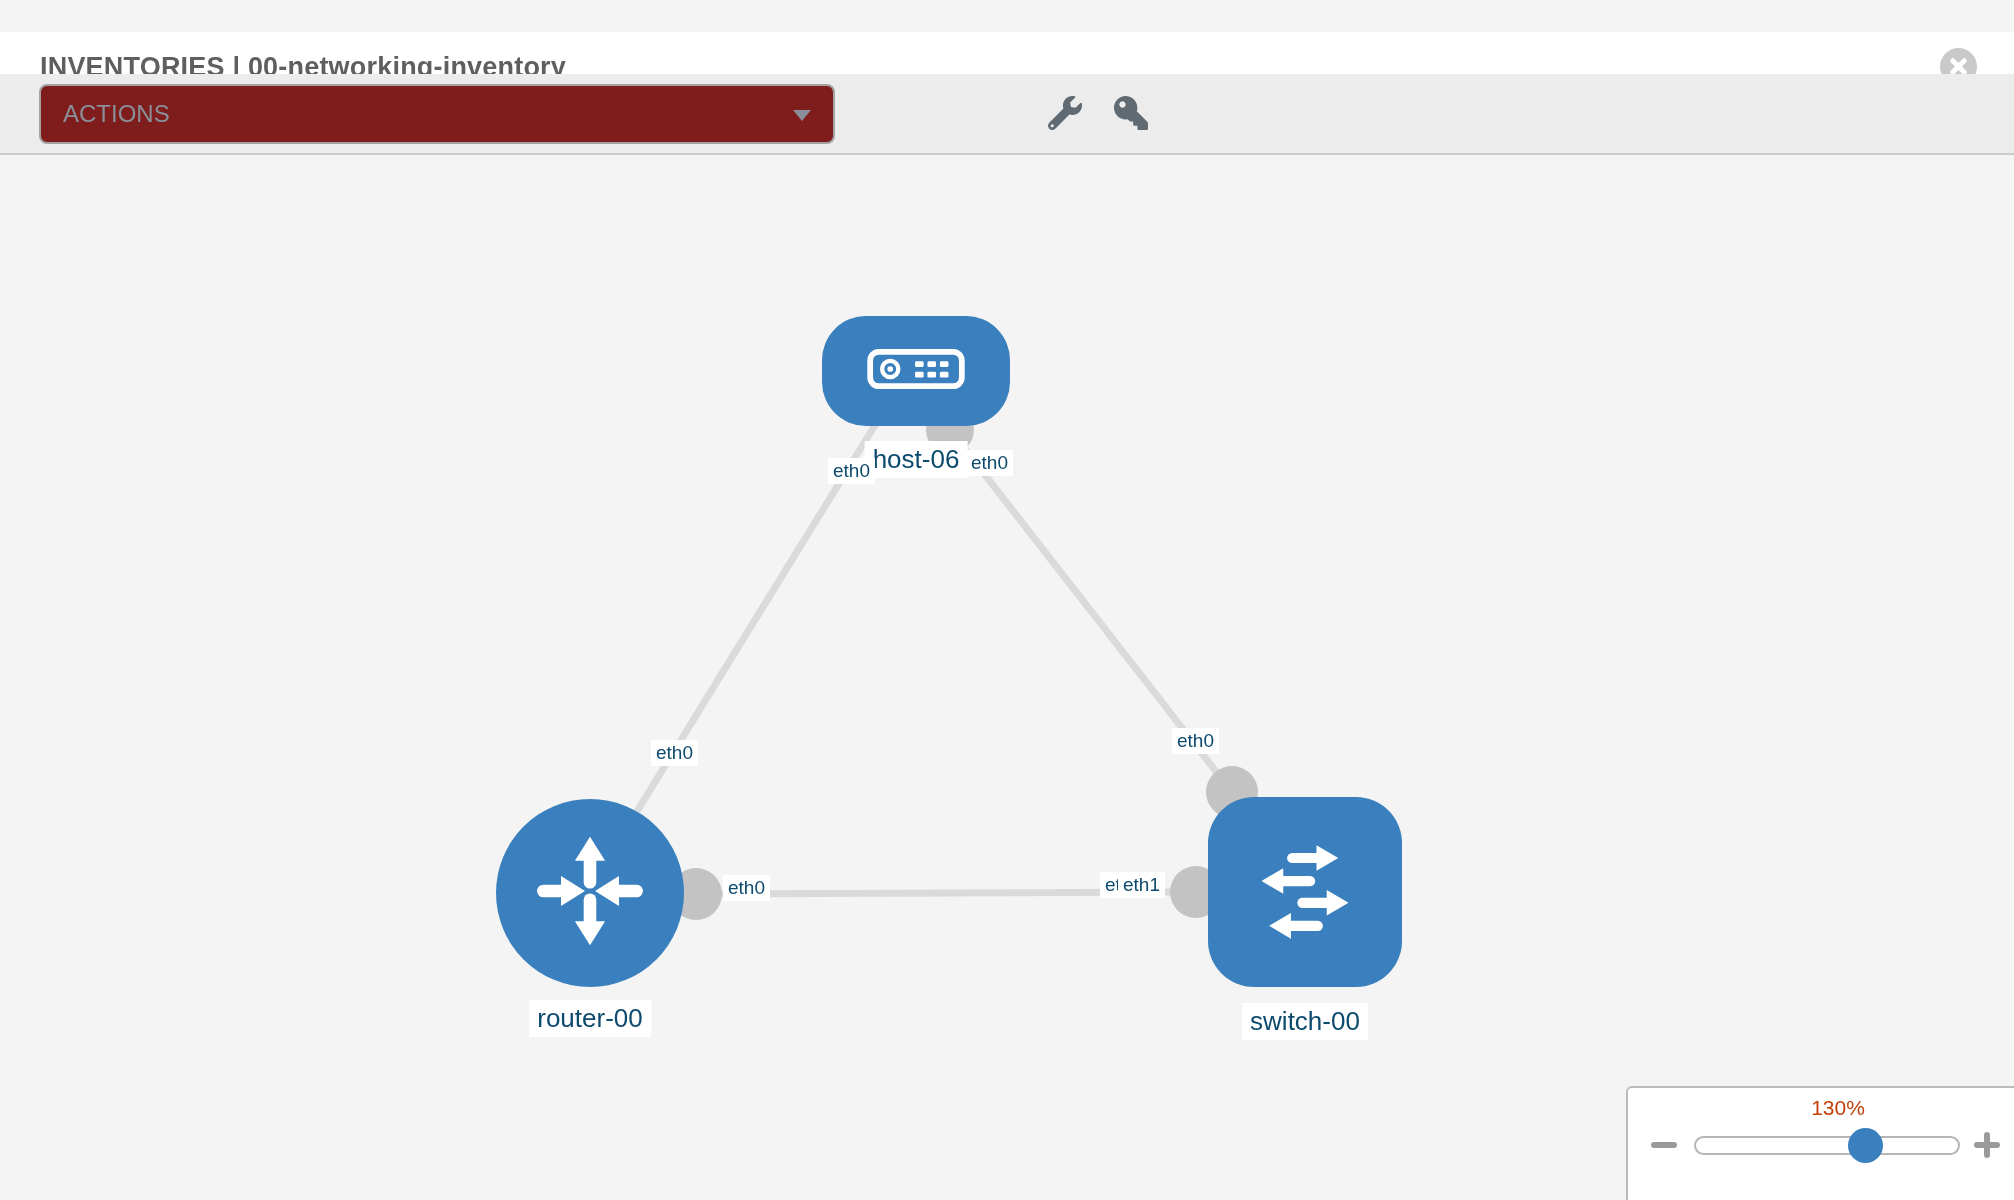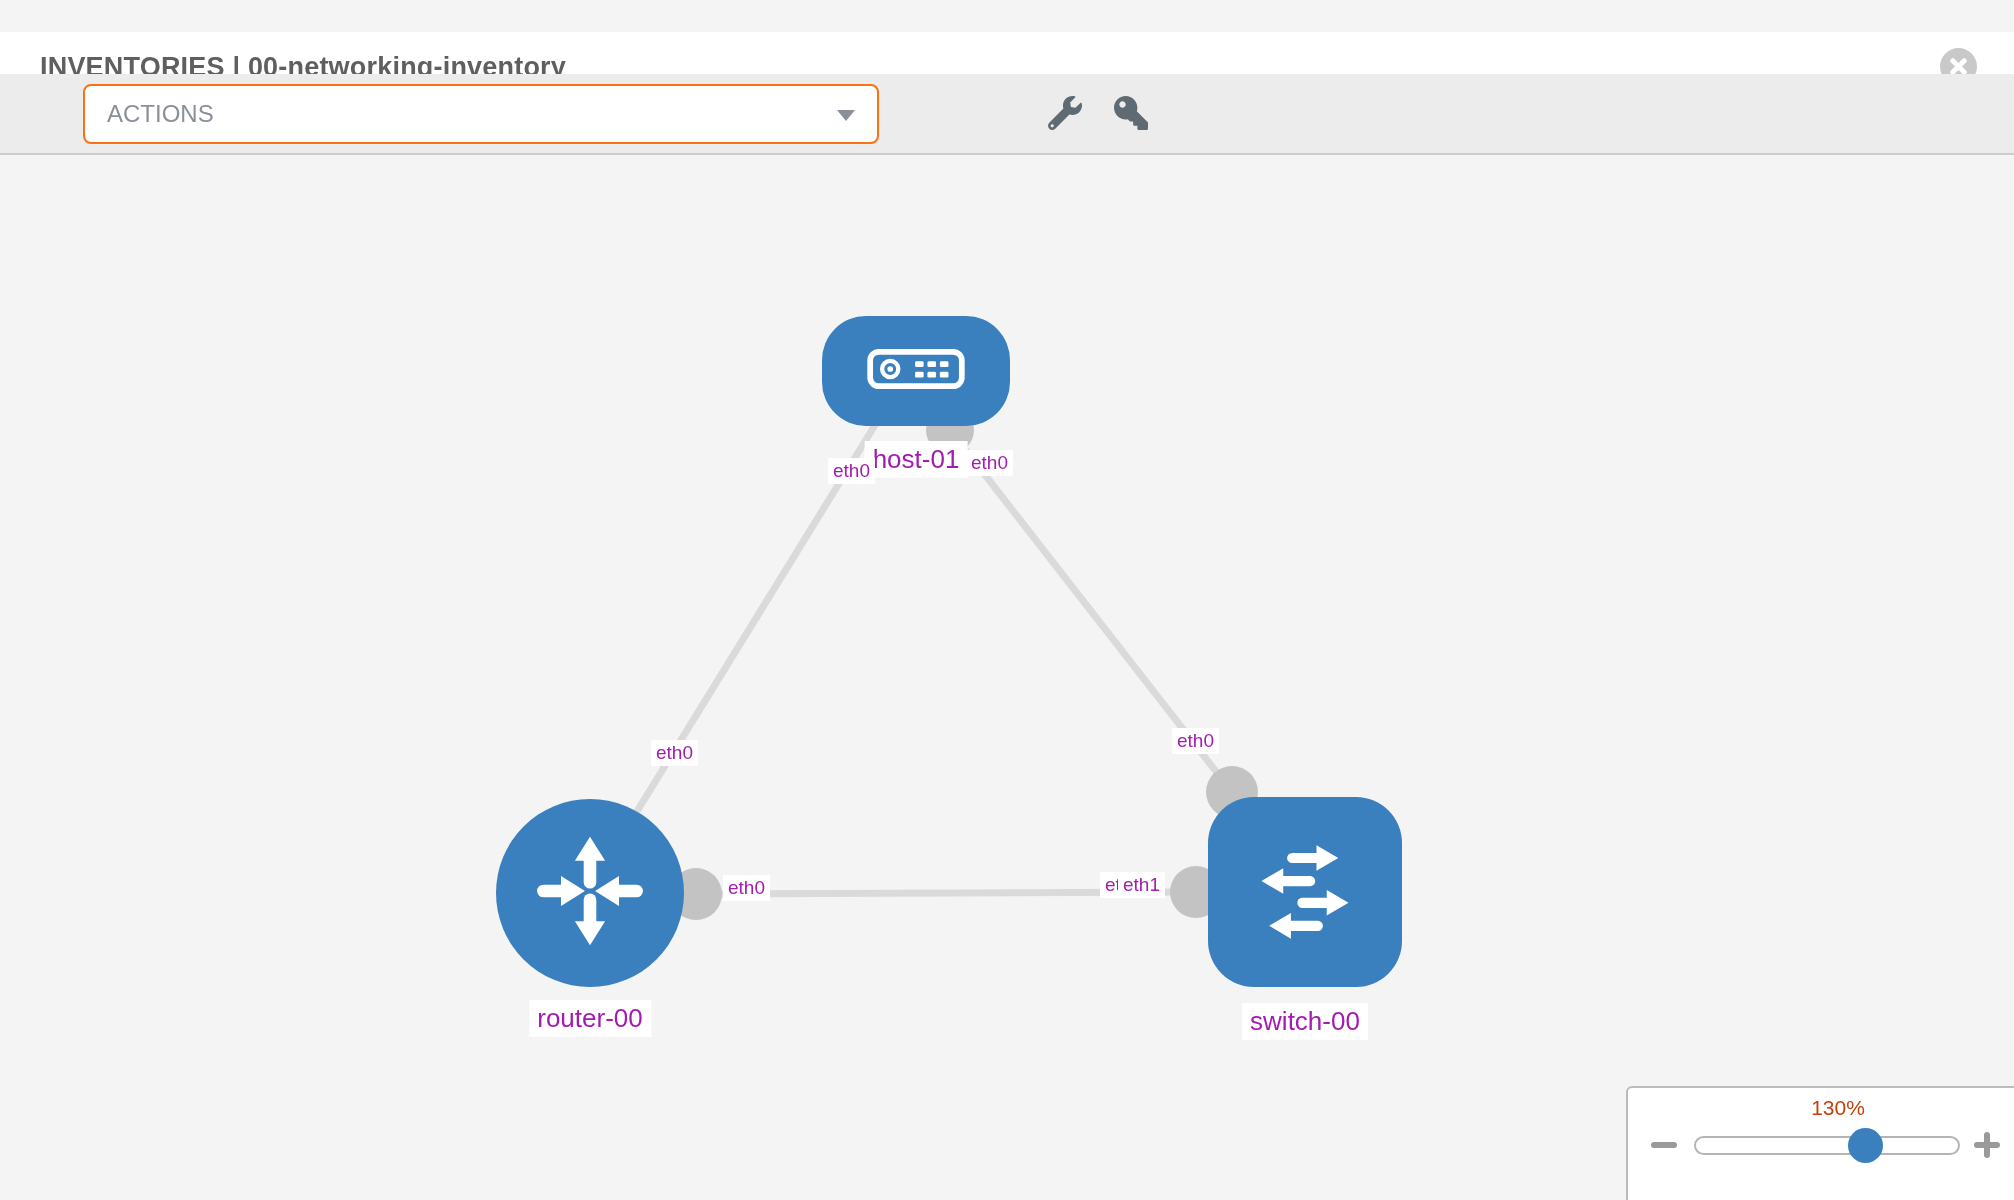--- a/index.html
+++ b/index.html
@@ -14,22 +14,22 @@
   .close-btn { position:absolute; right:37px; top:16px; width:37px; height:37px;
                border-radius:50%; background:#c9c9c9; cursor:pointer; }
   .close-btn .xbar { position:absolute; left:8px; top:16px; width:21px; height:5px;
                      background:#ffffff; border-radius:2px; }
   .close-btn .xbar.a { transform:rotate(45deg); }
   .close-btn .xbar.b { transform:rotate(-45deg); }
 
   
   .toolbar { position:absolute; left:0; top:74px; width:2014px; height:81px;
              background:#ececec; border-bottom:2px solid #cccccc; }
-  .select-box { position:absolute; top:10px; height:60px; background:#ffffff;
-                border:2px solid #f97316; border-radius:8px; cursor:pointer;margin-left:44px; }
+  .select-box { position:absolute; top:10px; height:60px; background:#7f1d1d;
+                border:2px solid #a3a3a3; border-radius:8px; cursor:pointer; }
   .select-box .sel-label { position:absolute; left:22px; top:0; line-height:56px;
                            font-size:24px; color:#8a8f99; }
   .caret { position:absolute; right:22px; top:24px; width:0; height:0;
            border-left:9px solid transparent; border-right:9px solid transparent;
            border-top:11px solid #8a8f99; }
   .actions-box { left:39px; width:796px; }
   .search-box  { left:1182px; width:798px; }
   .tool-btn { position:absolute; top:22px; width:40px; height:40px; cursor:pointer; }
   .tool-btn svg { width:34px; height:34px; }
   .wrench-btn { left:1048px; }
@@ -39,21 +39,21 @@
   .canvas { position:absolute; left:0; top:157px; width:2014px; height:1043px;
             background:#f4f4f4; overflow:hidden; }
   .links-svg { position:absolute; left:0; top:0; }
 
   .node { position:absolute; background:#3a7fbe; display:flex;
           align-items:center; justify-content:center; cursor:pointer; }
   .node-host   { left:822px; top:159px;  width:188px; height:110px; border-radius:44px; }
   .node-router { left:496px; top:642px;  width:188px; height:188px; border-radius:50%; }
   .node-switch { left:1208px; top:640px; width:194px; height:190px; border-radius:46px; }
 
-  .chip { position:absolute; background:#ffffff; color:#a21caf; white-space:nowrap; }
+  .chip { position:absolute; background:#ffffff; color:#0c4a6e; white-space:nowrap; }
   .node-label { font-size:26px; padding:3px 8px; transform:translateX(-50%); }
   .if-label   { font-size:19px; padding:2px 5px; }
   .lbl-host    { left:916px;  top:284px; }
   .lbl-router  { left:590px;  top:843px; }
   .lbl-switch  { left:1305px; top:846px; }
   .if-host-left    { left:828px;  top:301px; }
   .if-host-right   { left:966px;  top:293px; }
   .if-router-top   { left:651px;  top:583px; }
   .if-router-right { left:723px;  top:718px; }
   .if-switch-top   { left:1172px; top:571px; }
@@ -176,21 +176,21 @@
         <g fill="#ffffff">
           <polygon points="76,25 59,15 59,35"></polygon>
           <polygon points="16,43 33,33 33,53"></polygon>
           <polygon points="84,60 67,50 67,70"></polygon>
           <polygon points="22,78 39,68 39,88"></polygon>
         </g>
       </svg>
     </span>
   </div>
 
-  <div class="chip node-label lbl-host">host-01</div>
+  <div class="chip node-label lbl-host">host-06</div>
   <div class="chip node-label lbl-router">router-00</div>
   <div class="chip node-label lbl-switch">switch-00</div>
 
   <div class="chip if-label if-host-left">eth0</div>
   <div class="chip if-label if-host-right">eth0</div>
   <div class="chip if-label if-router-top">eth0</div>
   <div class="chip if-label if-router-right">eth0</div>
   <div class="chip if-label if-switch-top">eth0</div>
   <div class="chip if-label if-switch-under">eth0</div>
   <div class="chip if-label if-switch-over">eth1</div>

